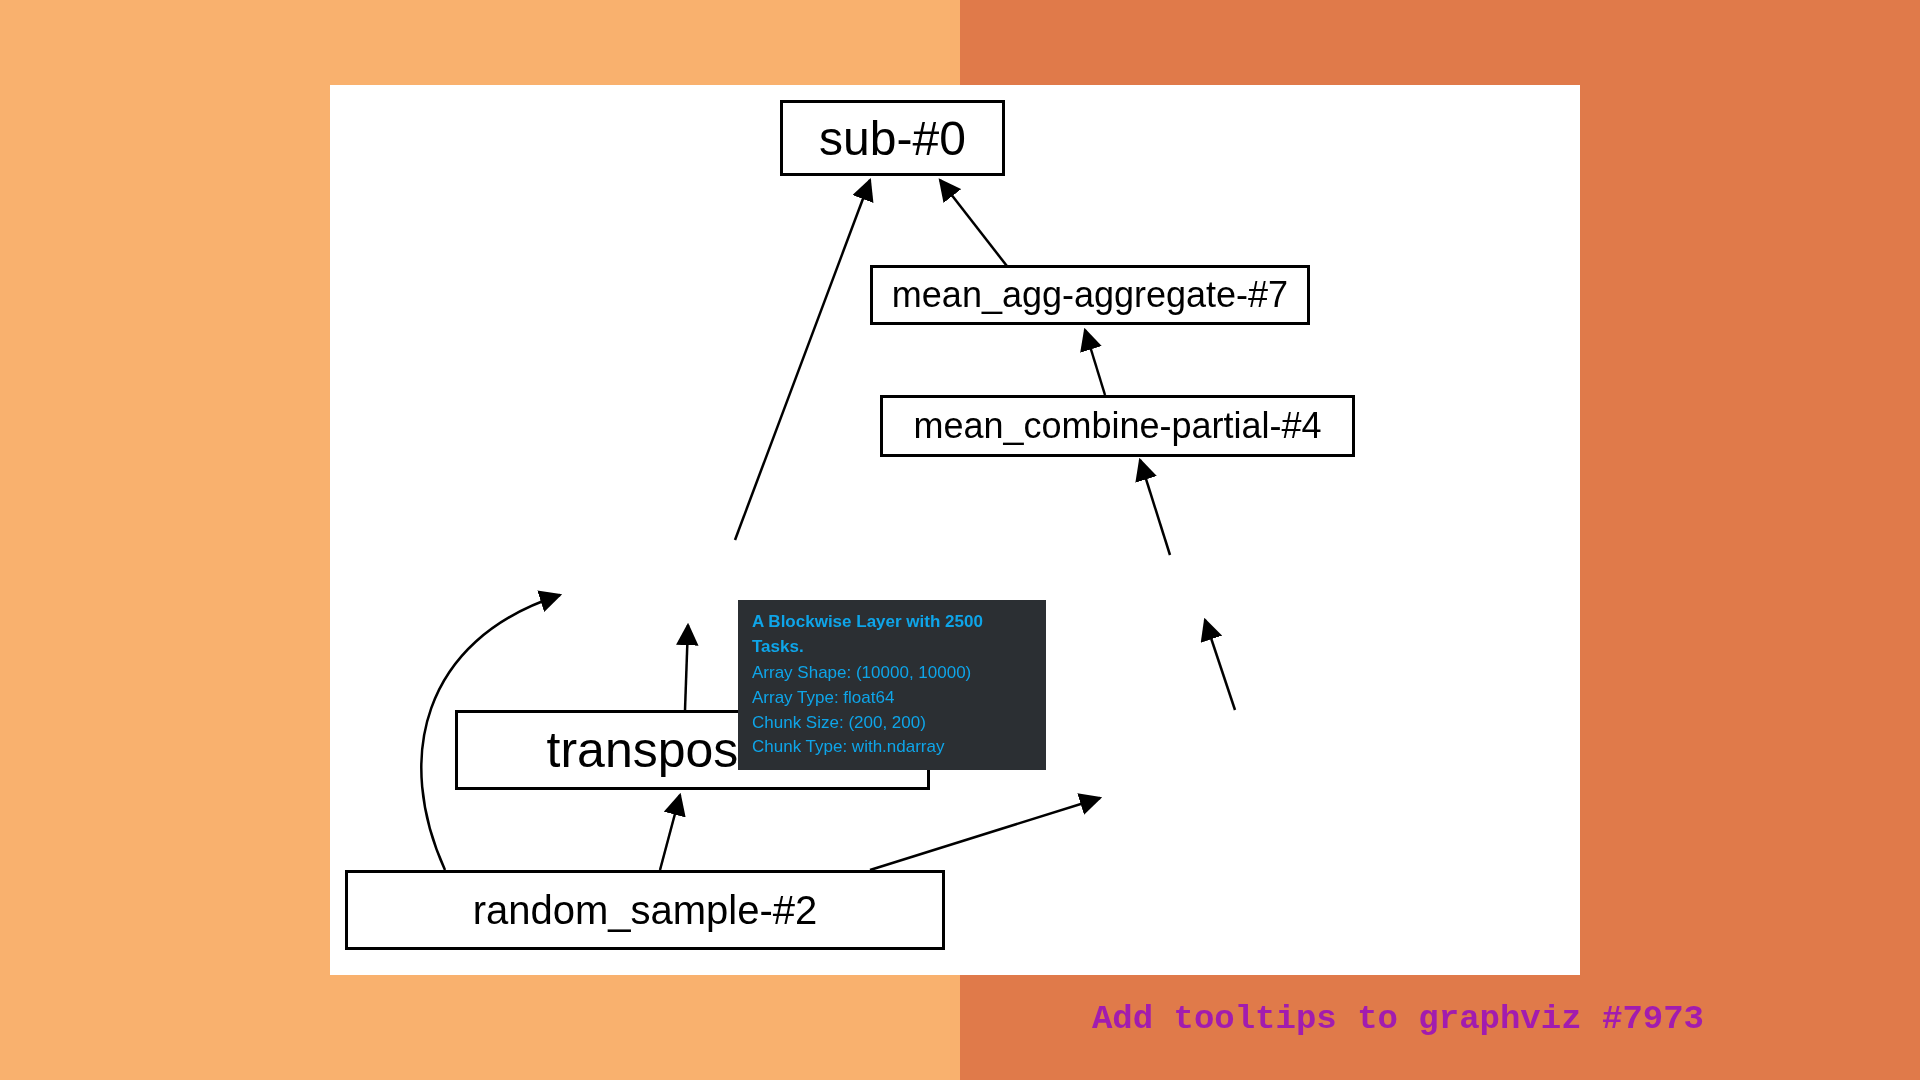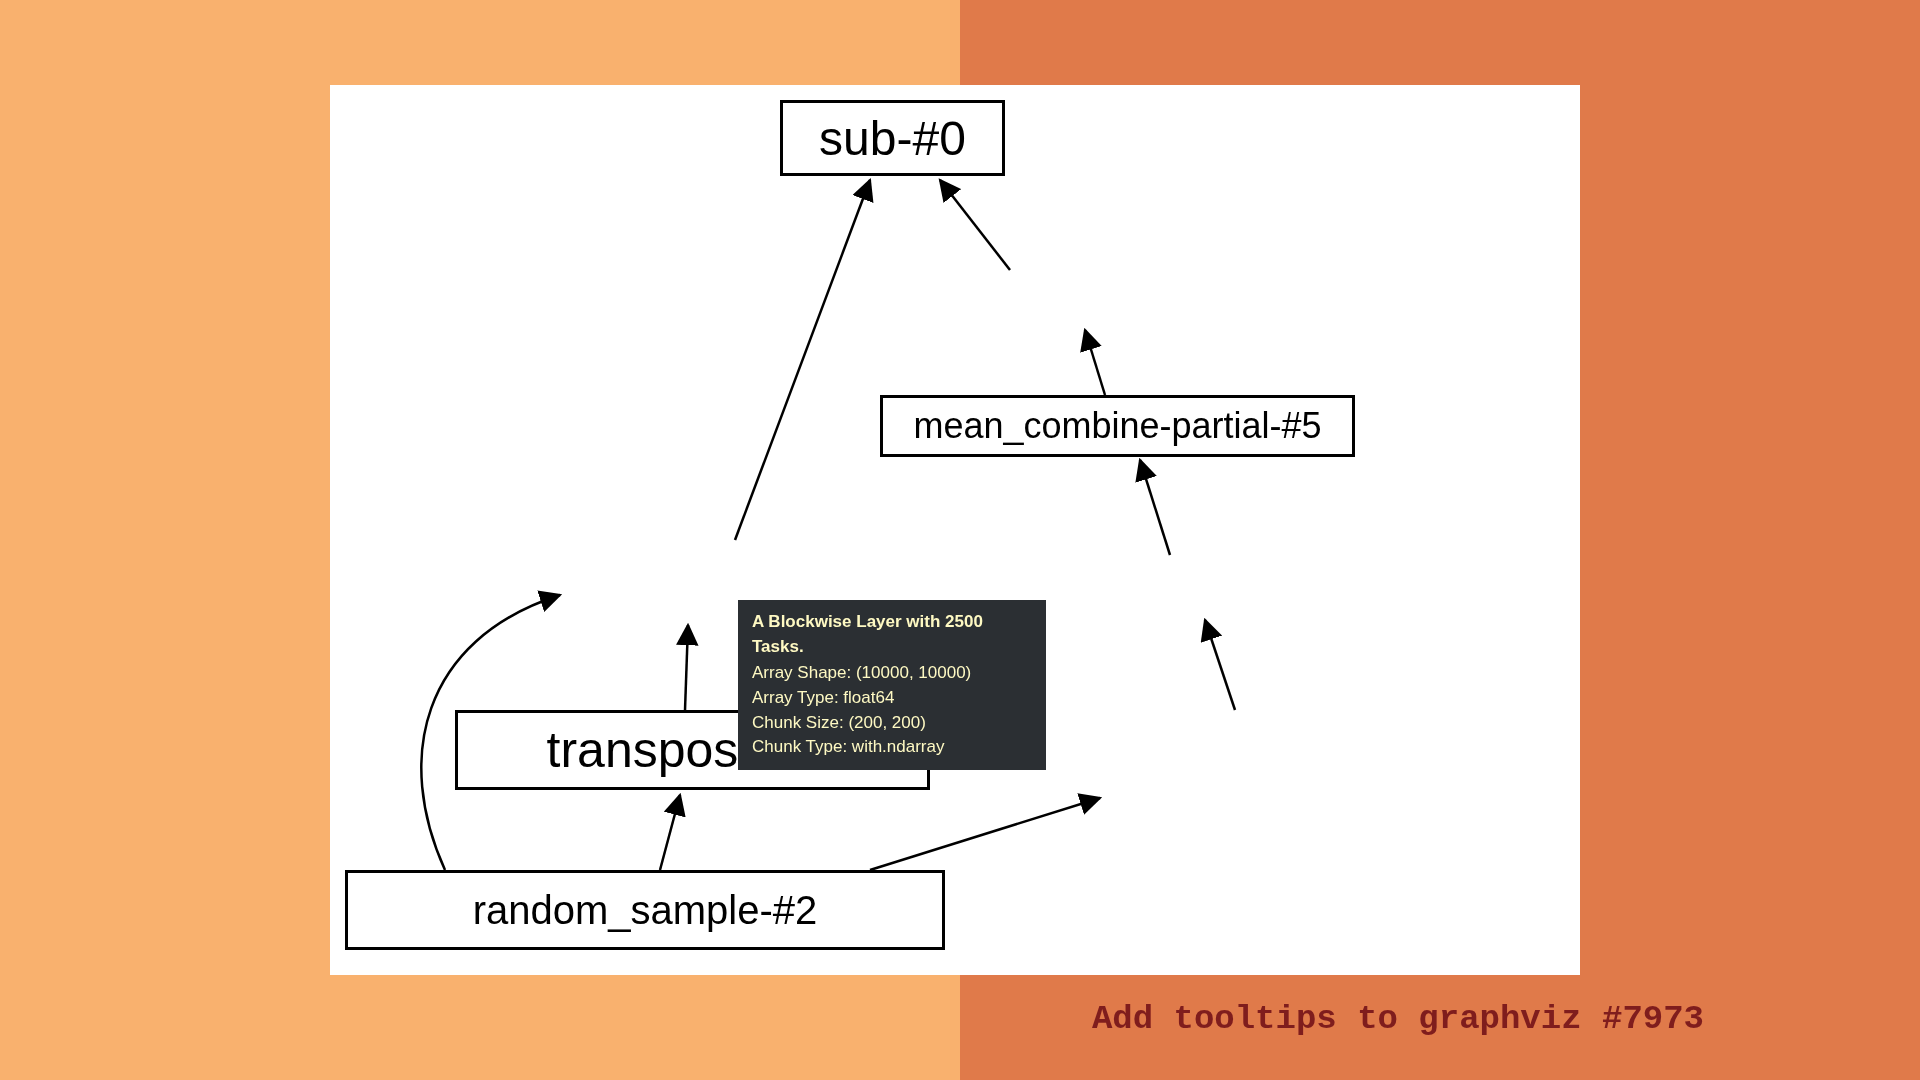--- a/index.html
+++ b/index.html
@@ -1,23 +1,23 @@
 <!DOCTYPE html>
 <html><head>
 <meta charset="utf-8">
 <style>
   html,body{margin:0;padding:0;width:1920px;height:1080px;overflow:hidden;font-family:Arial,Helvetica,sans-serif}
   .bg{position:relative;width:1744px;height:1080px}
   .bg-left{position:absolute;left:0;top:0;width:960px;height:1080px;background:#f9b16e}
   .bg-right{position:absolute;left:960px;top:0;width:960px;height:1080px;background:#e07a4a}
   .panel{position:absolute;background:#fff}
   .node{position:absolute;background:#fff;border:3px solid #000;display:flex;align-items:center;justify-content:center;font-size:42px;font-family:Arial,Helvetica,sans-serif;white-space:nowrap;padding:0 10px;box-sizing:border-box}
-  .tooltip{position:absolute;background:#2b2f33;color:#fef9c3;font-size:17px;line-height:1.45;padding:10px 14px;font-family:Arial,Helvetica,sans-serif}
+  .tooltip{position:absolute;background:#2b2f33;color:#0ea5e9;font-size:17px;line-height:1.45;padding:10px 14px;font-family:Arial,Helvetica,sans-serif}
   .tooltip .title{font-weight:600;margin-bottom:2px}
-  .caption{position:absolute;font-family:"Courier New",monospace;font-weight:bold;color:#7f1d1d;font-size:34px;white-space:nowrap}
+  .caption{position:absolute;font-family:"Courier New",monospace;font-weight:bold;color:#a21caf;font-size:34px;white-space:nowrap}
   svg.arrows{position:absolute;left:0;top:0;pointer-events:none}
 </style>
 </head>
 <body>
 
 <div class="bg">
   <div class="bg-left"></div>
   <div class="bg-right"></div>
 
   <div class="panel" style="left:330px;top:85px;width:1250px;height:890px;"></div>
@@ -42,21 +42,22 @@
     <line x1="685" y1="710" x2="688" y2="625" stroke="#000" stroke-width="2.5" marker-end="url(#ah)"></line>
 
     <line x1="660" y1="870" x2="680" y2="795" stroke="#000" stroke-width="2.5" marker-end="url(#ah)"></line>
 
     <path d="M 445 870 C 395 760 420 640 560 595" fill="none" stroke="#000" stroke-width="2.5" marker-end="url(#ah)"></path>
 
     <line x1="870" y1="870" x2="1100" y2="798" stroke="#000" stroke-width="2.5" marker-end="url(#ah)"></line>
   </svg>
 
   <div class="node" style="left:780px;top:100px;width:225px;height:76px;font-size:48px">sub-#0</div>
-  <div class="node" style="left:880px;top:395px;width:475px;height:62px;font-size:36px">mean_combine-partial-#5</div>
+  <div class="node" style="left:870px;top:265px;width:440px;height:60px;font-size:36px">mean_agg-aggregate-#7</div>
+  <div class="node" style="left:880px;top:395px;width:475px;height:62px;font-size:36px">mean_combine-partial-#4</div>
   <div class="node" style="left:455px;top:710px;width:475px;height:80px;font-size:50px">transpose-#3</div>
   <div class="node" style="left:345px;top:870px;width:600px;height:80px;font-size:40px">random_sample-#2</div>
 
   <div class="tooltip" style="left:738px;top:600px;width:280px">
     <div class="title">A Blockwise Layer with 2500 Tasks.</div>
     <div>Array Shape: (10000, 10000)</div>
     <div>Array Type: float64</div>
     <div>Chunk Size: (200, 200)</div>
     <div>Chunk Type: with.ndarray</div>
   </div>

